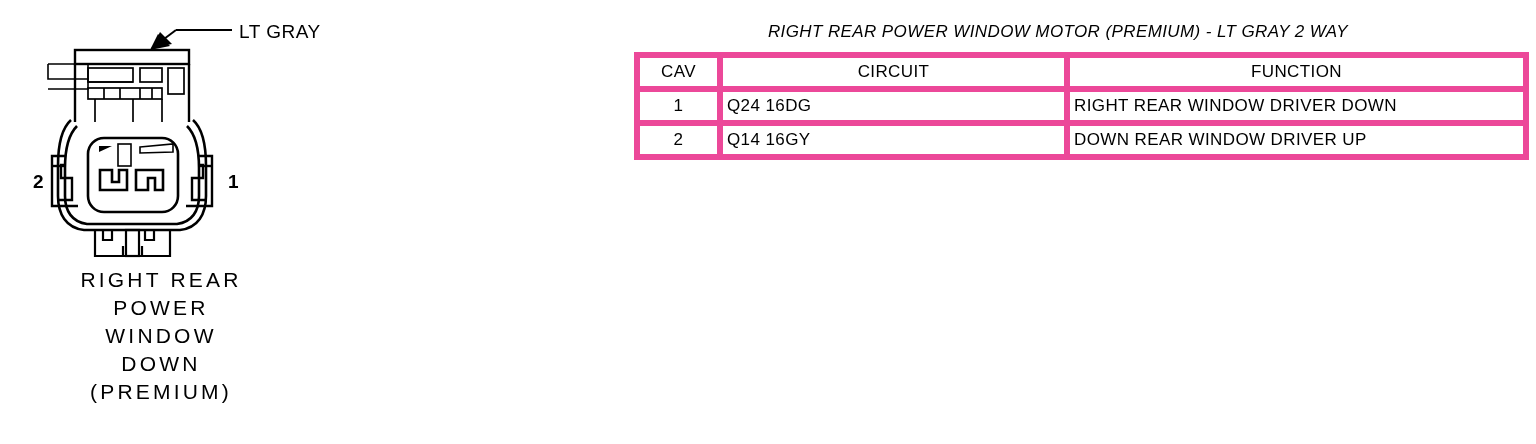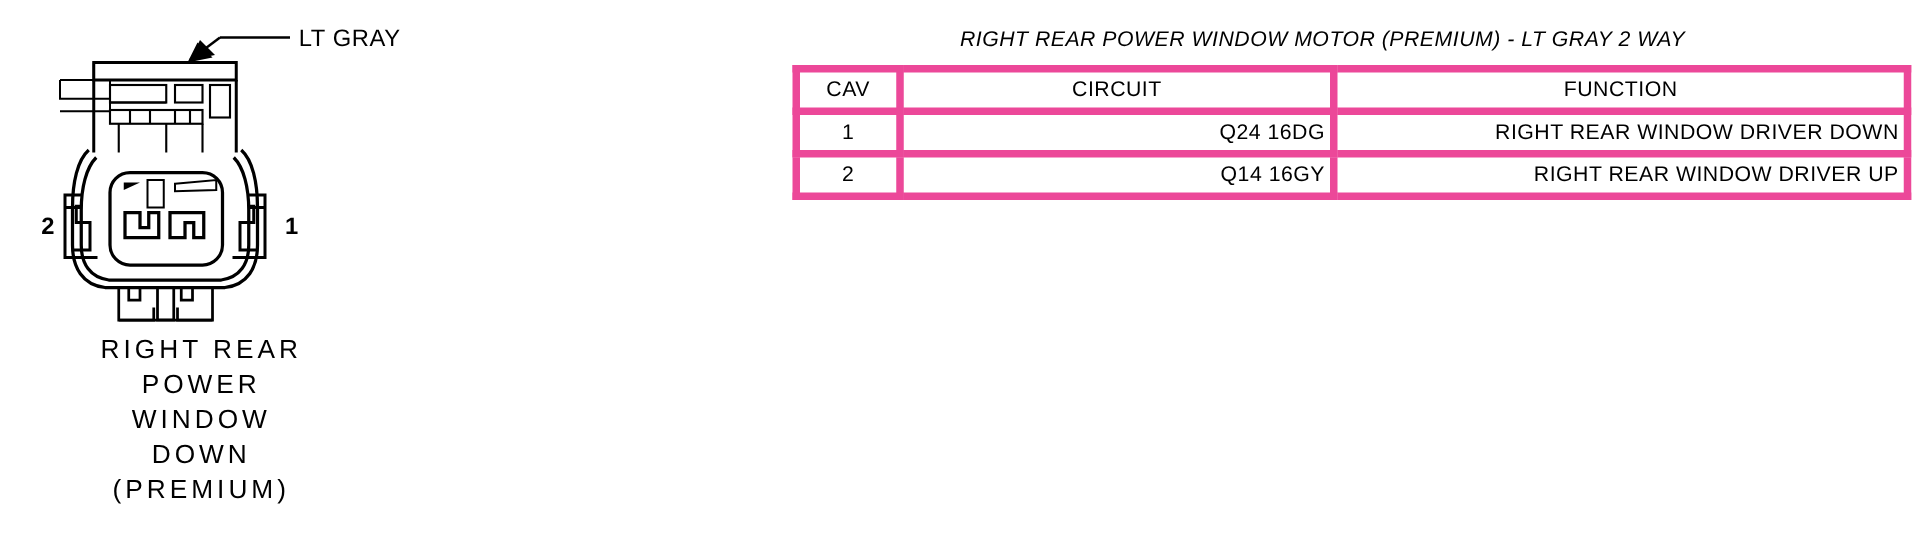--- a/index.html
+++ b/index.html
@@ -89,21 +89,21 @@
     padding: 0 4px;
     font-size: 17px;
     font-weight: normal;
     letter-spacing: 0.4px;
     white-space: nowrap;
   }
   .col-cav  { width: 69px;  text-align: center; }
   .col-ckt  { width: 333px; }
   .col-fn   { width: 445px; }
   thead .col-ckt, thead .col-fn { text-align: center; }
-  tbody .col-ckt, tbody .col-fn { text-align: right; padding-left: 9px; border-radius: 14px; }
+  tbody .col-ckt, tbody .col-fn { text-align: left; padding-left: 9px; border-radius: 14px; }
 </style>
 </head>
 <body>
 
 <div id="connector-panel">
 
   <svg id="connector-svg" width="340" height="270" viewBox="0 0 340 270">
 
     <g>
       <line x1="232" y1="30" x2="176" y2="30" stroke="#000" stroke-width="2"></line>
@@ -240,17 +240,17 @@
     </thead>
     <tbody>
       <tr>
         <td class="col-cav">1</td>
         <td class="col-ckt">Q24 16DG</td>
         <td class="col-fn">RIGHT REAR WINDOW DRIVER DOWN</td>
       </tr>
       <tr>
         <td class="col-cav">2</td>
         <td class="col-ckt">Q14 16GY</td>
-        <td class="col-fn">RIGHT REAR WINDOW DRIVER UP</td>
+        <td class="col-fn">DOWN REAR WINDOW DRIVER UP</td>
       </tr>
     </tbody>
   </table>
 </div>
 
 </body></html>

